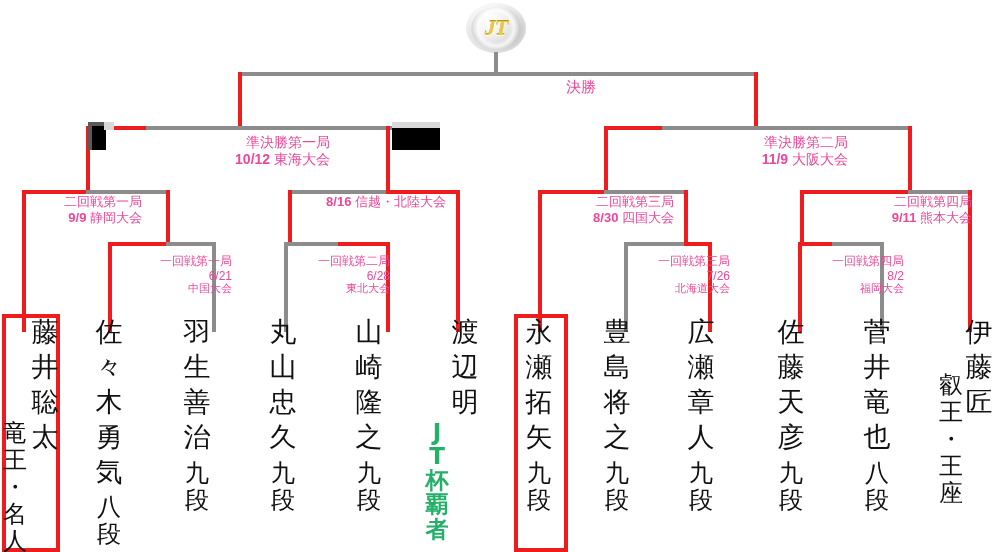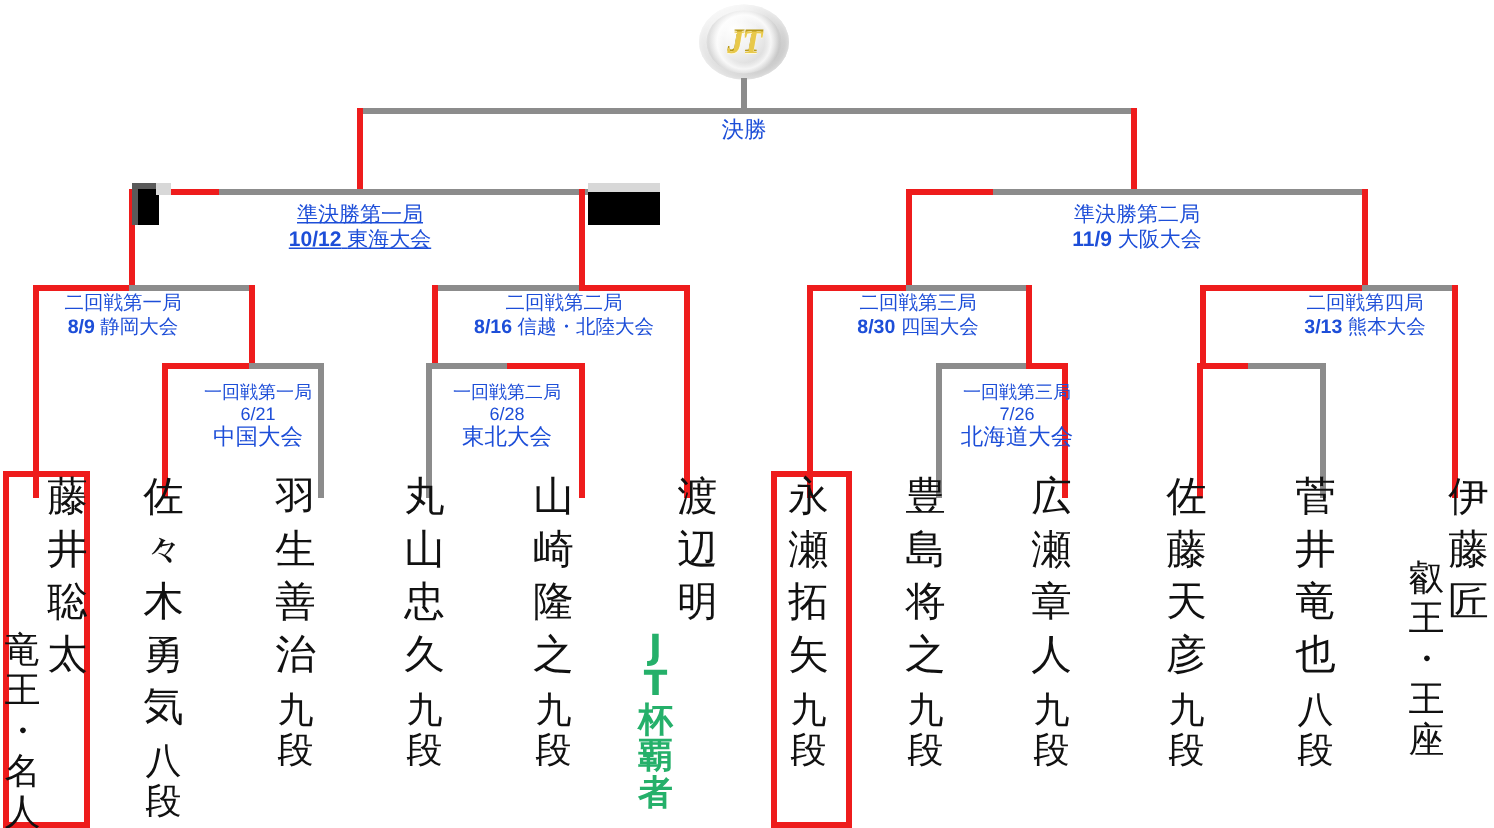--- a/index.html
+++ b/index.html
@@ -15,34 +15,34 @@
 
   
   .ln{position:absolute;}
   .h{height:4px;}
   .v{width:4px;}
   .gray{background:#8c8c8c;}
   .red{background:#ee1c1c;}
 
   .lbl{
     position:absolute;
-    text-align:center;
+    text-align:right;
     line-height:1.22;
-    color:#1d4ed8;
+    color:#ec4899;
     white-space:nowrap;
   }
   .lbl .l1{display:block;}
   .lbl .l2{display:block;}
   .lbl .l3{display:block;}
 
   .final-lbl{font-size:15px;}
   .semi-lbl{font-size:14px;}
   .r2-lbl{font-size:13px;}
   .r1-lbl{font-size:12px;}
-  .r1-lbl .l3{font-size:15px;}
+  .r1-lbl .l3{font-size:11px;font-family:Liberation Mono, monospace;}
 
   
   .redact{position:absolute;background:#000;}
   .redact-gray{position:absolute;background:#5a5a5a;}
   .redact-lt{position:absolute;background:#d8d8d8;}
 
   
   #jtlogo{
     position:absolute;left:466px;top:3px;width:60px;height:50px;
     border-radius:50%;
@@ -126,69 +126,68 @@
   <div class="ln h gray" style="left:390px;top:126px;width:50px;"></div>
   <div class="ln v red" style="left:86px;top:126px;height:68px;"></div>
   <div class="ln v red" style="left:386px;top:126px;height:68px;"></div>
 
   <div class="redact-gray" style="left:88px;top:122px;width:16px;height:28px;"></div>
   <div class="redact" style="left:92px;top:126px;width:14px;height:24px;"></div>
   <div class="redact-lt" style="left:104px;top:122px;width:10px;height:8px;"></div>
   <div class="redact-lt" style="left:392px;top:122px;width:48px;height:8px;"></div>
   <div class="redact" style="left:392px;top:128px;width:48px;height:22px;"></div>
 
-  <div class="lbl semi-lbl" style="left:150px;top:134px;width:180px;text-decoration:underline;">
+  <div class="lbl semi-lbl" style="left:150px;top:134px;width:180px;">
     <span class="l1">準決勝第一局</span>
     <span class="l2"><b>10/12</b> <span>東海大会</span></span>
   </div>
 
   <div class="ln h red" style="left:604px;top:126px;width:58px;"></div>
   <div class="ln h gray" style="left:662px;top:126px;width:250px;"></div>
   <div class="ln v red" style="left:604px;top:126px;height:68px;"></div>
   <div class="ln v red" style="left:908px;top:126px;height:68px;"></div>
 
   <div class="lbl semi-lbl" style="left:668px;top:134px;width:180px;">
     <span class="l1">準決勝第二局</span>
     <span class="l2"><b>11/9</b> <span>大阪大会</span></span>
   </div>
 
   <div class="ln h red" style="left:22px;top:190px;width:64px;"></div>
   <div class="ln h gray" style="left:86px;top:190px;width:84px;"></div>
   <div class="ln v red" style="left:22px;top:190px;height:142px;"></div>
   <div class="ln v red" style="left:166px;top:190px;height:56px;"></div>
   <div class="lbl r2-lbl" style="left:22px;top:194px;width:120px;">
     <span class="l1">二回戦第一局</span>
-    <span class="l2"><b>8/9</b> <span>静岡大会</span></span>
+    <span class="l2"><b>9/9</b> <span>静岡大会</span></span>
   </div>
 
   <div class="ln h gray" style="left:288px;top:190px;width:98px;"></div>
   <div class="ln h red" style="left:386px;top:190px;width:74px;"></div>
   <div class="ln v red" style="left:288px;top:190px;height:56px;"></div>
   <div class="ln v red" style="left:456px;top:190px;height:142px;"></div>
   <div class="lbl r2-lbl" style="left:306px;top:194px;width:140px;">
-    <span class="l1">二回戦第二局</span>
     <span class="l2"><b>8/16</b> <span>信越・北陸大会</span></span>
   </div>
 
   <div class="ln h red" style="left:538px;top:190px;width:66px;"></div>
   <div class="ln h gray" style="left:604px;top:190px;width:84px;"></div>
   <div class="ln v red" style="left:538px;top:190px;height:142px;"></div>
   <div class="ln v red" style="left:684px;top:190px;height:56px;"></div>
   <div class="lbl r2-lbl" style="left:550px;top:194px;width:124px;">
     <span class="l1">二回戦第三局</span>
     <span class="l2"><b>8/30</b> <span>四国大会</span></span>
   </div>
 
   <div class="ln h red" style="left:800px;top:190px;width:108px;"></div>
   <div class="ln h gray" style="left:908px;top:190px;width:64px;"></div>
   <div class="ln v red" style="left:800px;top:190px;height:56px;"></div>
   <div class="ln v red" style="left:968px;top:190px;height:142px;"></div>
   <div class="lbl r2-lbl" style="left:848px;top:194px;width:124px;">
     <span class="l1">二回戦第四局</span>
-    <span class="l2"><b>3/13</b> <span>熊本大会</span></span>
+    <span class="l2"><b>9/11</b> <span>熊本大会</span></span>
   </div>
 
   <div class="ln h red" style="left:108px;top:242px;width:58px;"></div>
   <div class="ln h gray" style="left:166px;top:242px;width:50px;"></div>
   <div class="ln v red" style="left:108px;top:242px;height:90px;"></div>
   <div class="ln v gray" style="left:212px;top:242px;height:90px;"></div>
   <div class="lbl r1-lbl" style="left:112px;top:254px;width:120px;">
     <span class="l1">一回戦第一局</span>
     <span class="l2">6/21</span>
     <span class="l3">中国大会</span>
@@ -212,20 +211,25 @@
   <div class="lbl r1-lbl" style="left:626px;top:254px;width:104px;">
     <span class="l1">一回戦第三局</span>
     <span class="l2">7/26</span>
     <span class="l3">北海道大会</span>
   </div>
 
   <div class="ln h red" style="left:798px;top:242px;width:34px;"></div>
   <div class="ln h gray" style="left:832px;top:242px;width:52px;"></div>
   <div class="ln v red" style="left:798px;top:242px;height:90px;"></div>
   <div class="ln v gray" style="left:880px;top:242px;height:90px;"></div>
+  <div class="lbl r1-lbl" style="left:800px;top:254px;width:104px;">
+    <span class="l1">一回戦第四局</span>
+    <span class="l2">8/2</span>
+    <span class="l3">福岡大会</span>
+  </div>
 
   <div class="pbox" style="left:2px;top:314px;width:58px;height:238px;"></div>
   <div class="player" style="left:10px;">
     <div class="pname" style="position:absolute;left:20px;top:2px;width:30px;">
         <span>藤</span>
         <span>井</span>
         <span>聡</span>
         <span>太</span>
       </div>
     <div class="ptitle" style="position:absolute;left:-8px;top:108px;width:26px;">

